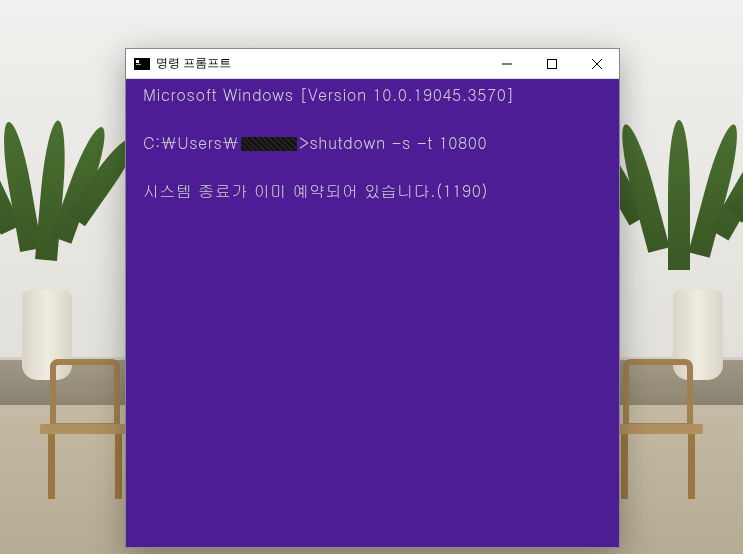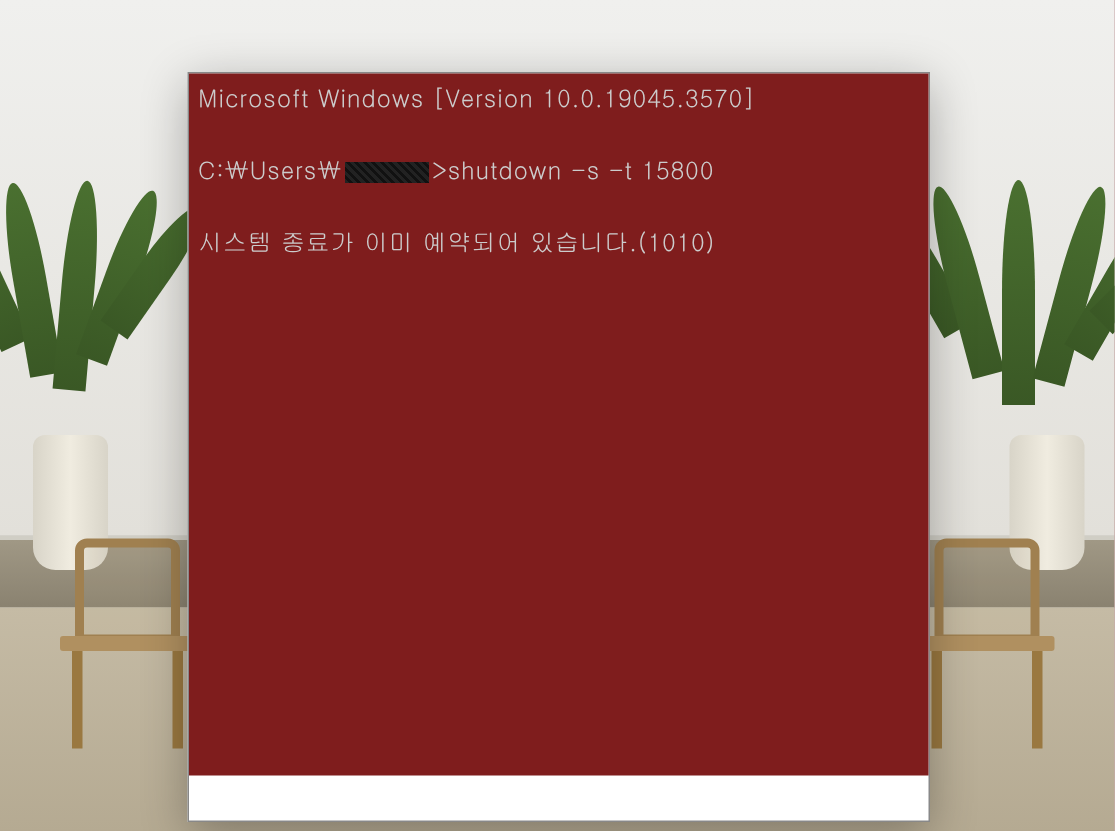--- a/index.html
+++ b/index.html
@@ -215,23 +215,23 @@
       display: flex;
       align-items: center;
       justify-content: center;
       cursor: pointer;
     }
     .win-btn svg {
       width: 10px;
       height: 10px;
     }
     .terminal-body {
-      background: #7f1d1d;
+      background: #4c1d95;
       height: calc(100% - 30px);
-      padding: 4px 6px;
+      padding: 4px 17px;
       font-family: "Consolas", "Gulim", "GulimChe", monospace;
       font-size: 16px;
       line-height: 1.5;
       color: #cccccc;
       overflow: hidden;
       letter-spacing: 0.5px;
     }
     .terminal-line {
       white-space: pre-wrap;
       word-break: break-all;
@@ -296,21 +296,43 @@
   <div class="table-top"></div>
   <div class="table-leg l1"></div>
   <div class="table-leg l2"></div>
   <div class="table-leg l3"></div>
   <div class="table-leg l4"></div>
 </div>
 
 <div class="cup"></div>
 
 <div class="window">
+  <div class="titlebar">
+    <div class="app-icon"></div>
+    <div class="window-title">명령 프롬프트</div>
+    <div class="window-controls">
+      <div class="win-btn">
+        <svg viewBox="0 0 10 10">
+            <line x1="0" y1="5" x2="10" y2="5" stroke="#000" stroke-width="1"></line>
+          </svg>
+      </div>
+      <div class="win-btn">
+        <svg viewBox="0 0 10 10">
+            <rect x="0.5" y="0.5" width="9" height="9" fill="none" stroke="#000" stroke-width="1"></rect>
+          </svg>
+      </div>
+      <div class="win-btn close">
+        <svg viewBox="0 0 10 10">
+            <line x1="0" y1="0" x2="10" y2="10" stroke="#000" stroke-width="1"></line>
+            <line x1="10" y1="0" x2="0" y2="10" stroke="#000" stroke-width="1"></line>
+          </svg>
+      </div>
+    </div>
+  </div>
   <div class="terminal-body">
     <div class="terminal-line">Microsoft Windows [Version 10.0.19045.3570]</div>
     <div class="spacer"></div>
-    <div class="terminal-line"><span>C:￦Users￦</span><span class="redacted"></span><span>&gt;</span><span>shutdown -s -t 15800</span></div>
+    <div class="terminal-line"><span>C:￦Users￦</span><span class="redacted"></span><span>&gt;</span><span>shutdown -s -t 10800</span></div>
     <div class="spacer"></div>
-    <div class="terminal-line">시스템 종료가 이미 예약되어 있습니다.(1010)</div>
+    <div class="terminal-line">시스템 종료가 이미 예약되어 있습니다.(1190)</div>
     <div class="spacer"></div>
   </div>
 </div>
 
 </body></html>

